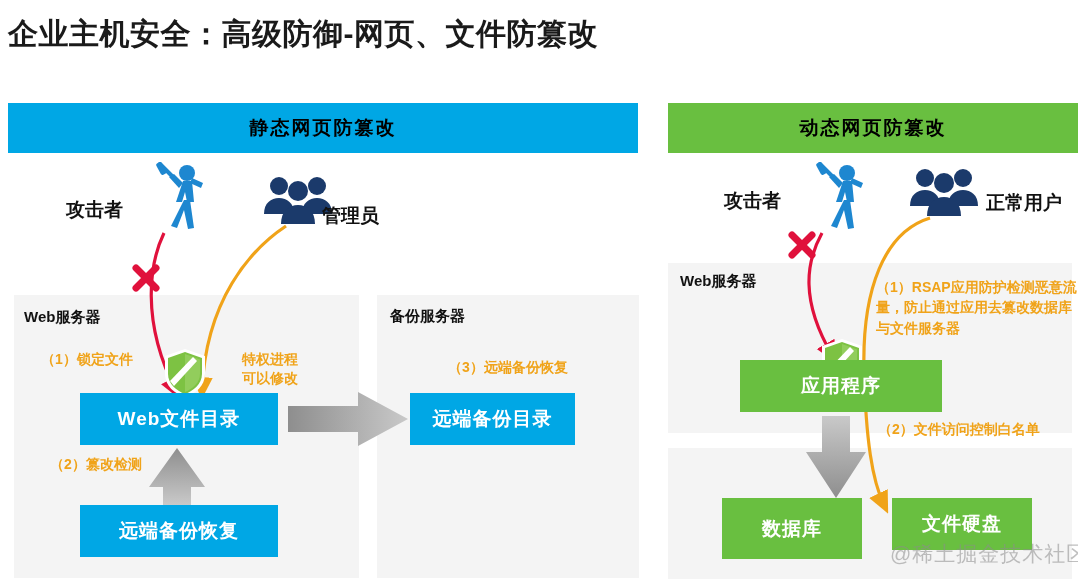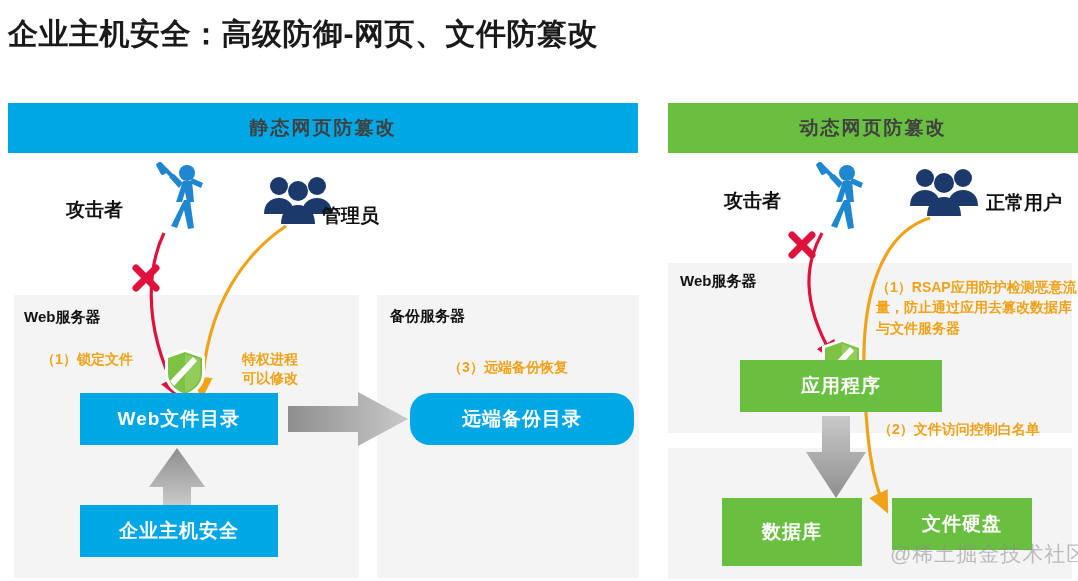--- a/index.html
+++ b/index.html
@@ -26,21 +26,21 @@
     letter-spacing: 0.5px;
     white-space: nowrap;
   }
 
   
   .section-header {
     position: absolute;
     display: flex;
     align-items: center;
     justify-content: center;
-    color: #404040;
+    color: #000000;
     font-size: 19px;
     font-weight: bold;
     letter-spacing: 2px;
   }
   #header-static {
     left: 8px; top: 103px; width: 630px; height: 50px;
     background: #00a7e5;
   }
   #header-dynamic {
     left: 668px; top: 103px; width: 410px; height: 50px;
@@ -78,23 +78,23 @@
     font-weight: bold;
     font-size: 19px;
     letter-spacing: 1px;
     white-space: nowrap;
   }
   .box.blue  { background: #00a7e5; }
   .box.green { background: #69bf40; }
 
   #box-web-dir        { left: 80px;  top: 393px; width: 198px; height: 52px; }
   #box-local-backup   { left: 80px;  top: 505px; width: 198px; height: 52px; }
-  #box-remote-backup  { left: 410px; top: 393px; width: 224px; height: 52px; border-radius: 20px; }
+  #box-remote-backup  { left: 410px; top: 393px; width: 165px; height: 52px; }
   #box-application    { left: 740px; top: 360px; width: 202px; height: 52px; }
-  #box-database       { left: 722px; top: 498px; width: 140px; height: 68px; }
+  #box-database       { left: 722px; top: 498px; width: 140px; height: 61px; }
   #box-file-disk      { left: 892px; top: 498px; width: 140px; height: 52px; }
 
   
   .annotation {
     position: absolute;
     color: #f0a319;
     font-size: 14px;
     font-weight: bold;
     line-height: 1.35;
   }
@@ -276,36 +276,37 @@
     <path d="M19 50 C19 37 27 31 36 31 C45 31 53 37 53 50 Z"></path>
   </g>
 </svg>
 
 <div class="actor-label" id="label-attacker-left">攻击者</div>
 <div class="actor-label" id="label-admin">管理员</div>
 <div class="actor-label" id="label-attacker-rt">攻击者</div>
 <div class="actor-label" id="label-normal-user">正常用户</div>
 
 <div class="box blue" id="box-web-dir">Web文件目录</div>
-<div class="box blue" id="box-local-backup">企业主机安全</div>
+<div class="box blue" id="box-local-backup">远端备份恢复</div>
 <div class="box blue" id="box-remote-backup">远端备份目录</div>
 <div class="box green" id="box-application">应用程序</div>
 <div class="box green" id="box-database">数据库</div>
 <div class="box green" id="box-file-disk">文件硬盘</div>
 
 <div class="annotation" id="anno-1-left">
   <div>（1）锁定文件</div>
 </div>
 
 <div class="annotation" id="anno-priv">
   <div>特权进程</div>
   <div>可以修改</div>
 </div>
 
 <div class="annotation" id="anno-2-left">
+  <div>（2）篡改检测</div>
 </div>
 
 <div class="annotation" id="anno-3">（3）远端备份恢复</div>
 
 <div class="annotation" id="anno-1-right">（1）RSAP应用防护检测恶意流量，防止通过应用去篡改数据库与文件服务器</div>
 
 <div class="annotation" id="anno-2-right">（2）文件访问控制白名单</div>
 
 <div id="watermark">@稀土掘金技术社区</div>
 

